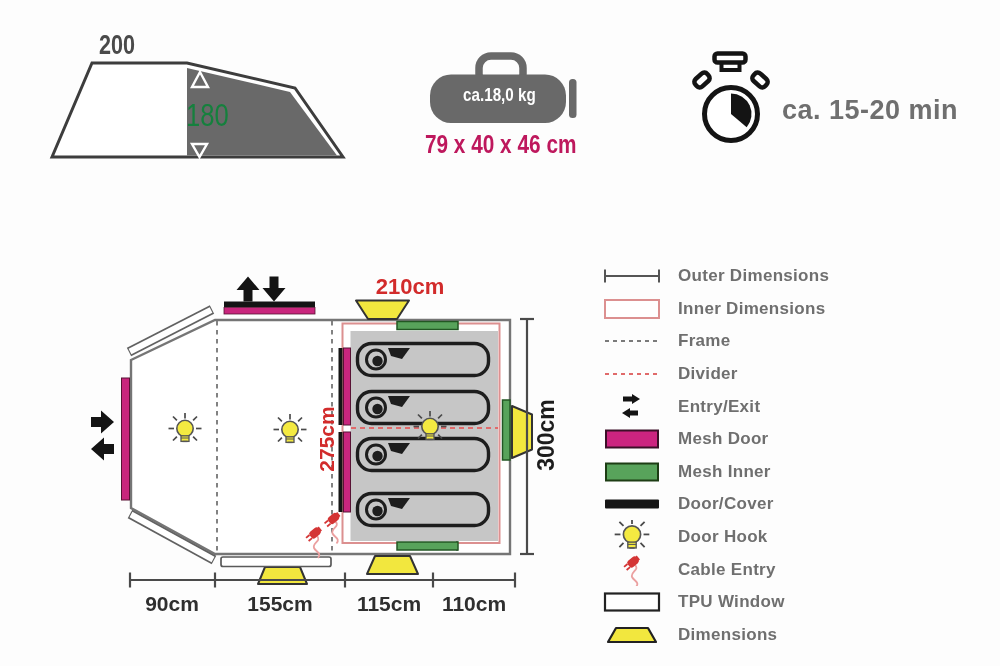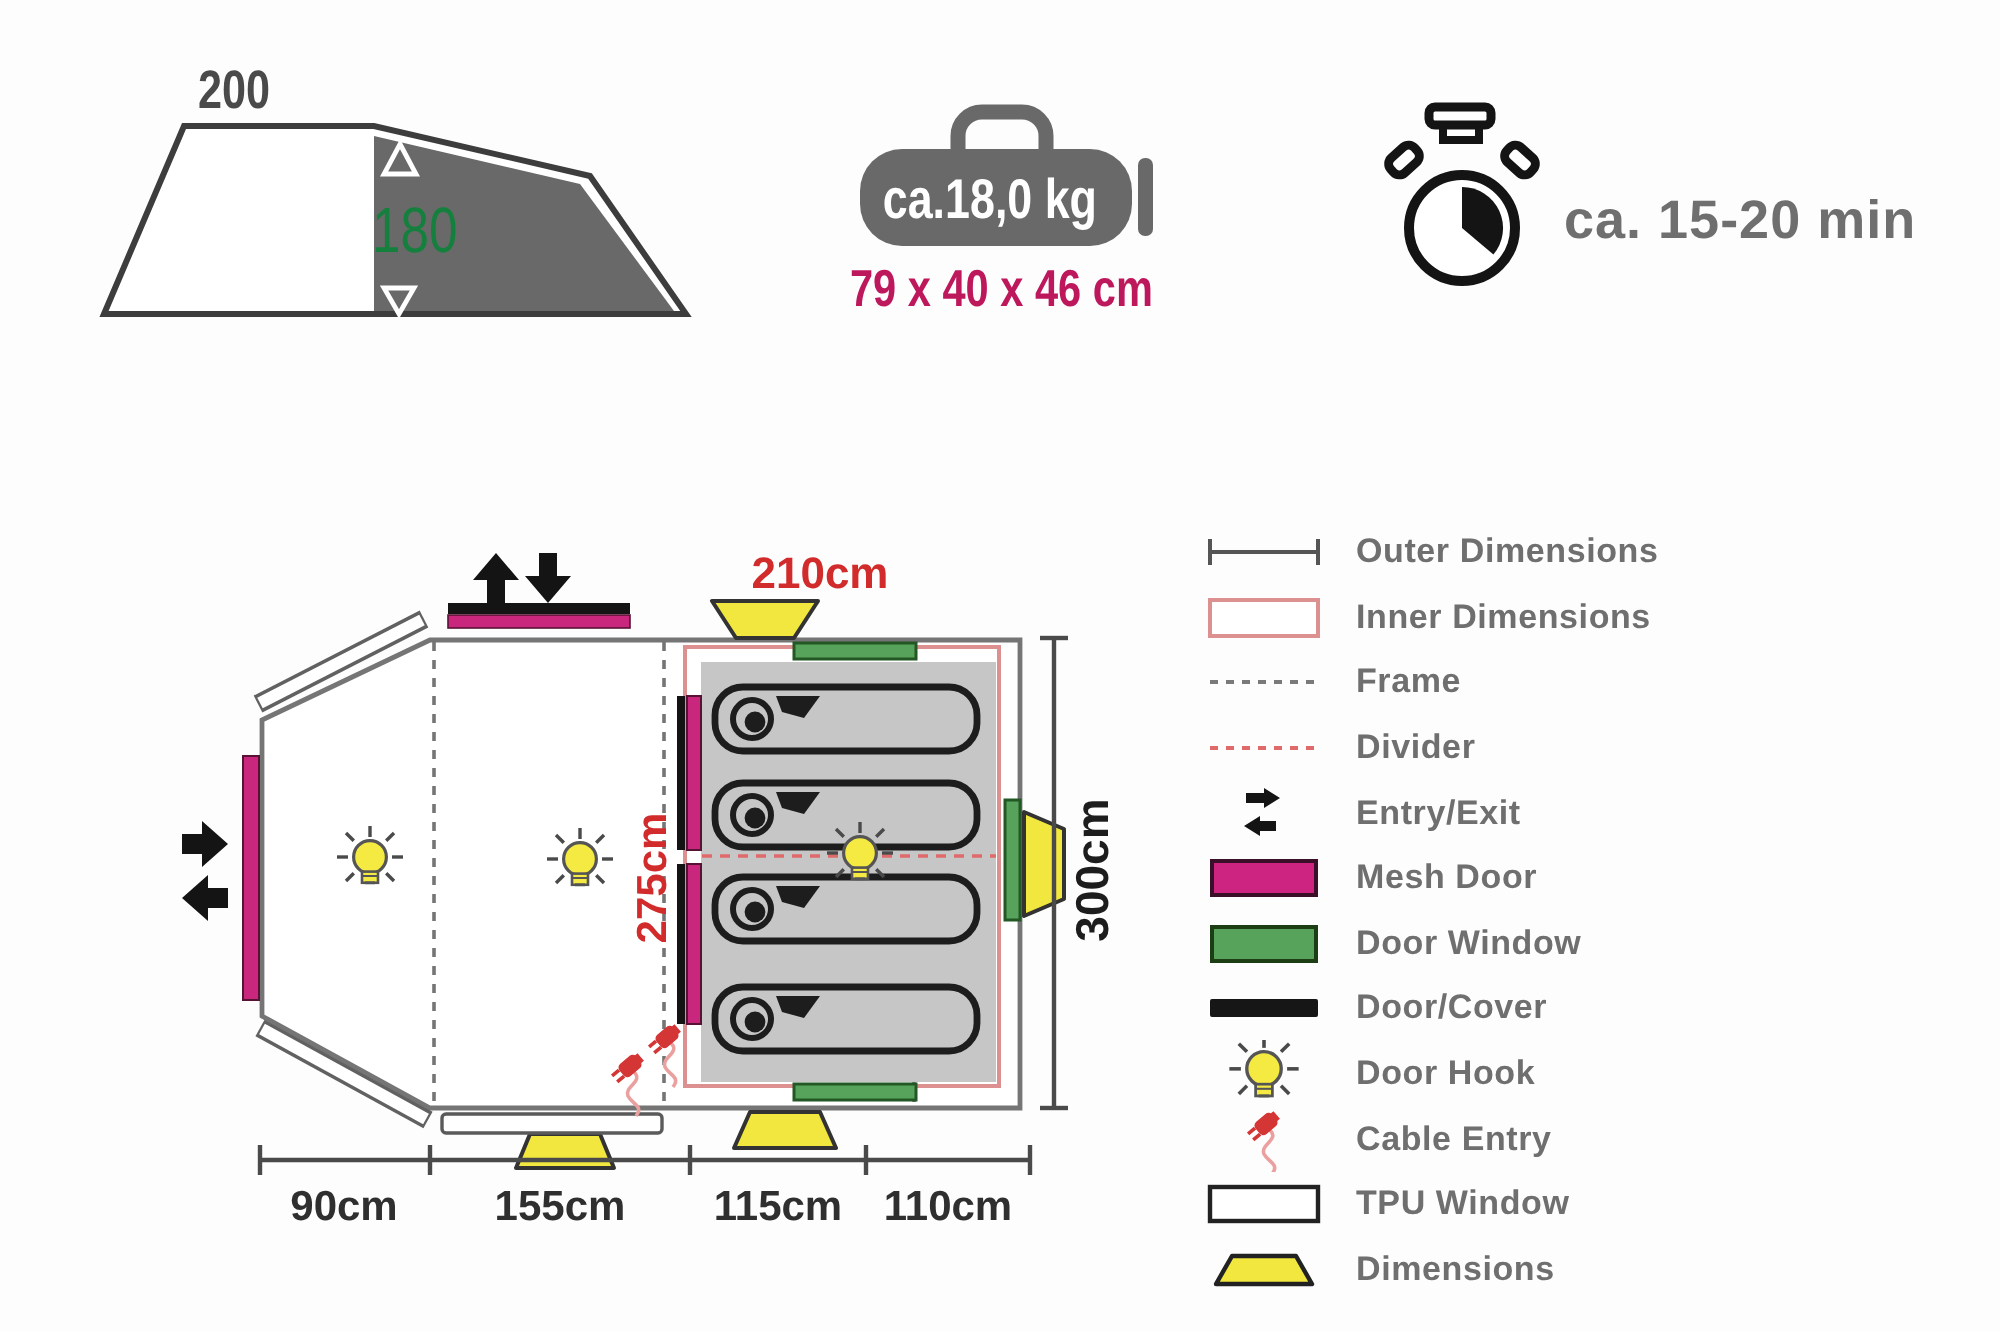--- a/index.html
+++ b/index.html
@@ -4,21 +4,21 @@
 <style>
   html,body{margin:0;padding:0;background:#fff;}
   #canvas{position:relative;width:1000px;height:666px;background:#fdfdfd;overflow:hidden;
           font-family:"Liberation Sans","DejaVu Sans",sans-serif;}
   #plan-svg{position:absolute;left:0;top:0;width:1000px;height:666px;}
   .txt{position:absolute;white-space:nowrap;}
   .cond{display:inline-block;transform:scaleX(.8);transform-origin:center;}
   .cond-l{display:inline-block;transform:scaleX(.8);transform-origin:left;}
   .t200{left:58px;top:30px;font-size:27px;font-weight:bold;color:#4a4a4a;margin-left:41px;}
   .t180{left:186px;top:97px;font-size:32px;font-weight:normal;color:#15803d;}
-  .tkg{left:428px;top:84px;width:142px;font-size:28px;font-weight:bold;color:#fff;}
+  .tkg{left:428px;top:84px;width:142px;text-align:center;font-size:19px;font-weight:bold;color:#fff;}
   .tsize{left:402px;top:129px;width:198px;text-align:center;font-size:26px;font-weight:bold;color:#be185d;}
   .ttime{left:782px;top:95px;font-size:27px;font-weight:bold;color:#6f6f6f;letter-spacing:.5px;}
   .t210{left:368px;top:274px;width:84px;text-align:center;font-size:22px;font-weight:bold;color:#d22b2b;}
   .t275{left:277px;top:427px;width:100px;height:24px;line-height:24px;text-align:center;
         font-size:21px;font-weight:bold;color:#d22b2b;transform:rotate(-90deg);}
   .t300{left:491px;top:422px;width:110px;height:26px;line-height:26px;text-align:center;
         font-size:23px;font-weight:bold;color:#1d1d1d;transform:rotate(-90deg);}
   .bdim{top:592px;width:86px;text-align:center;font-size:21px;font-weight:bold;color:#2f2f2f;}
   .b90{left:129px;}  .b155{left:237px;}  .b115{left:346px;}  .b110{left:431px;}
   #legend{position:absolute;left:598px;top:260px;width:395px;}
@@ -237,21 +237,21 @@
           </svg>
       </span>
       <span class="llab">Mesh Door</span>
     </div>
     <div class="lrow">
       <span class="lsym">
         <svg width="62" height="28">
             <rect x="5" y="5.5" width="52" height="17" fill="#58a35b" stroke="#1d3d14" stroke-width="2"></rect>
           </svg>
       </span>
-      <span class="llab">Door Window</span>
+      <span class="llab">Mesh Inner</span>
     </div>
     <div class="lrow">
       <span class="lsym">
         <svg width="62" height="28">
             <rect x="4" y="9.5" width="54" height="9" rx="1" fill="#161616"></rect>
           </svg>
       </span>
       <span class="llab">Door/Cover</span>
     </div>
     <div class="lrow">

